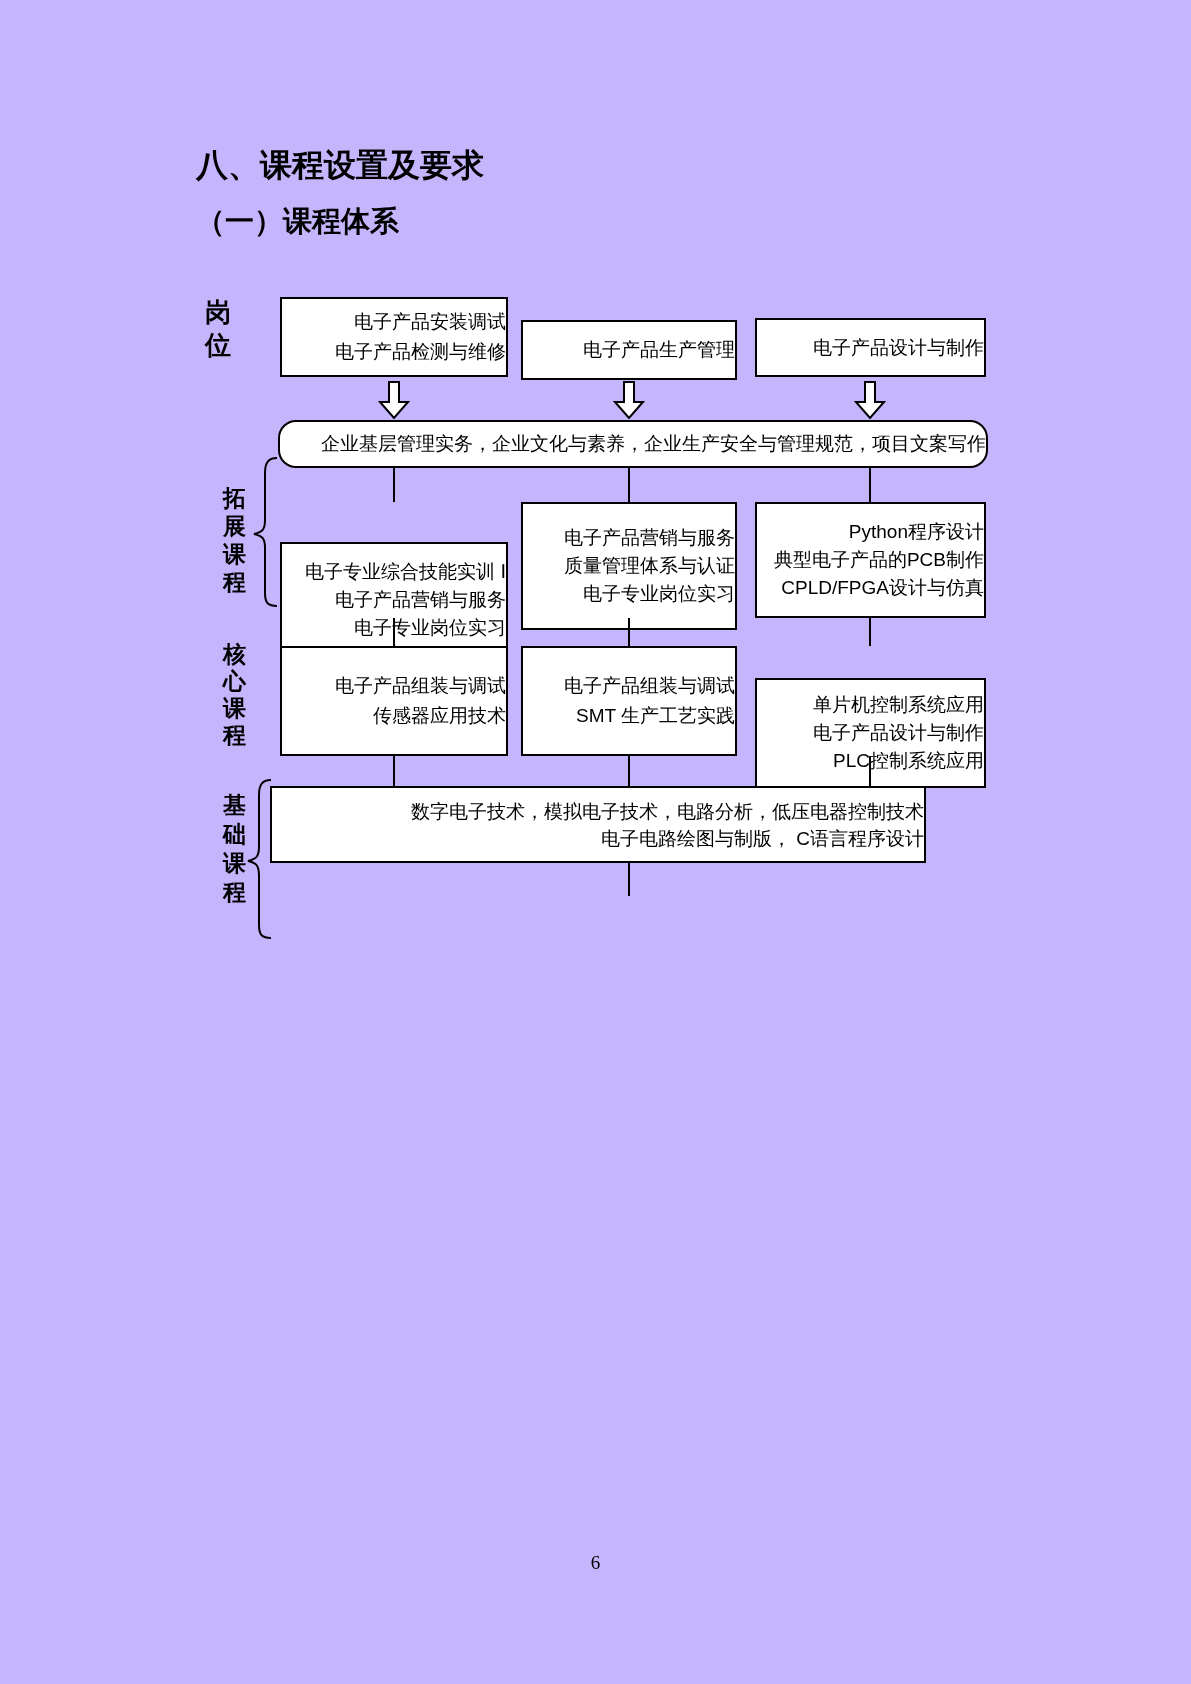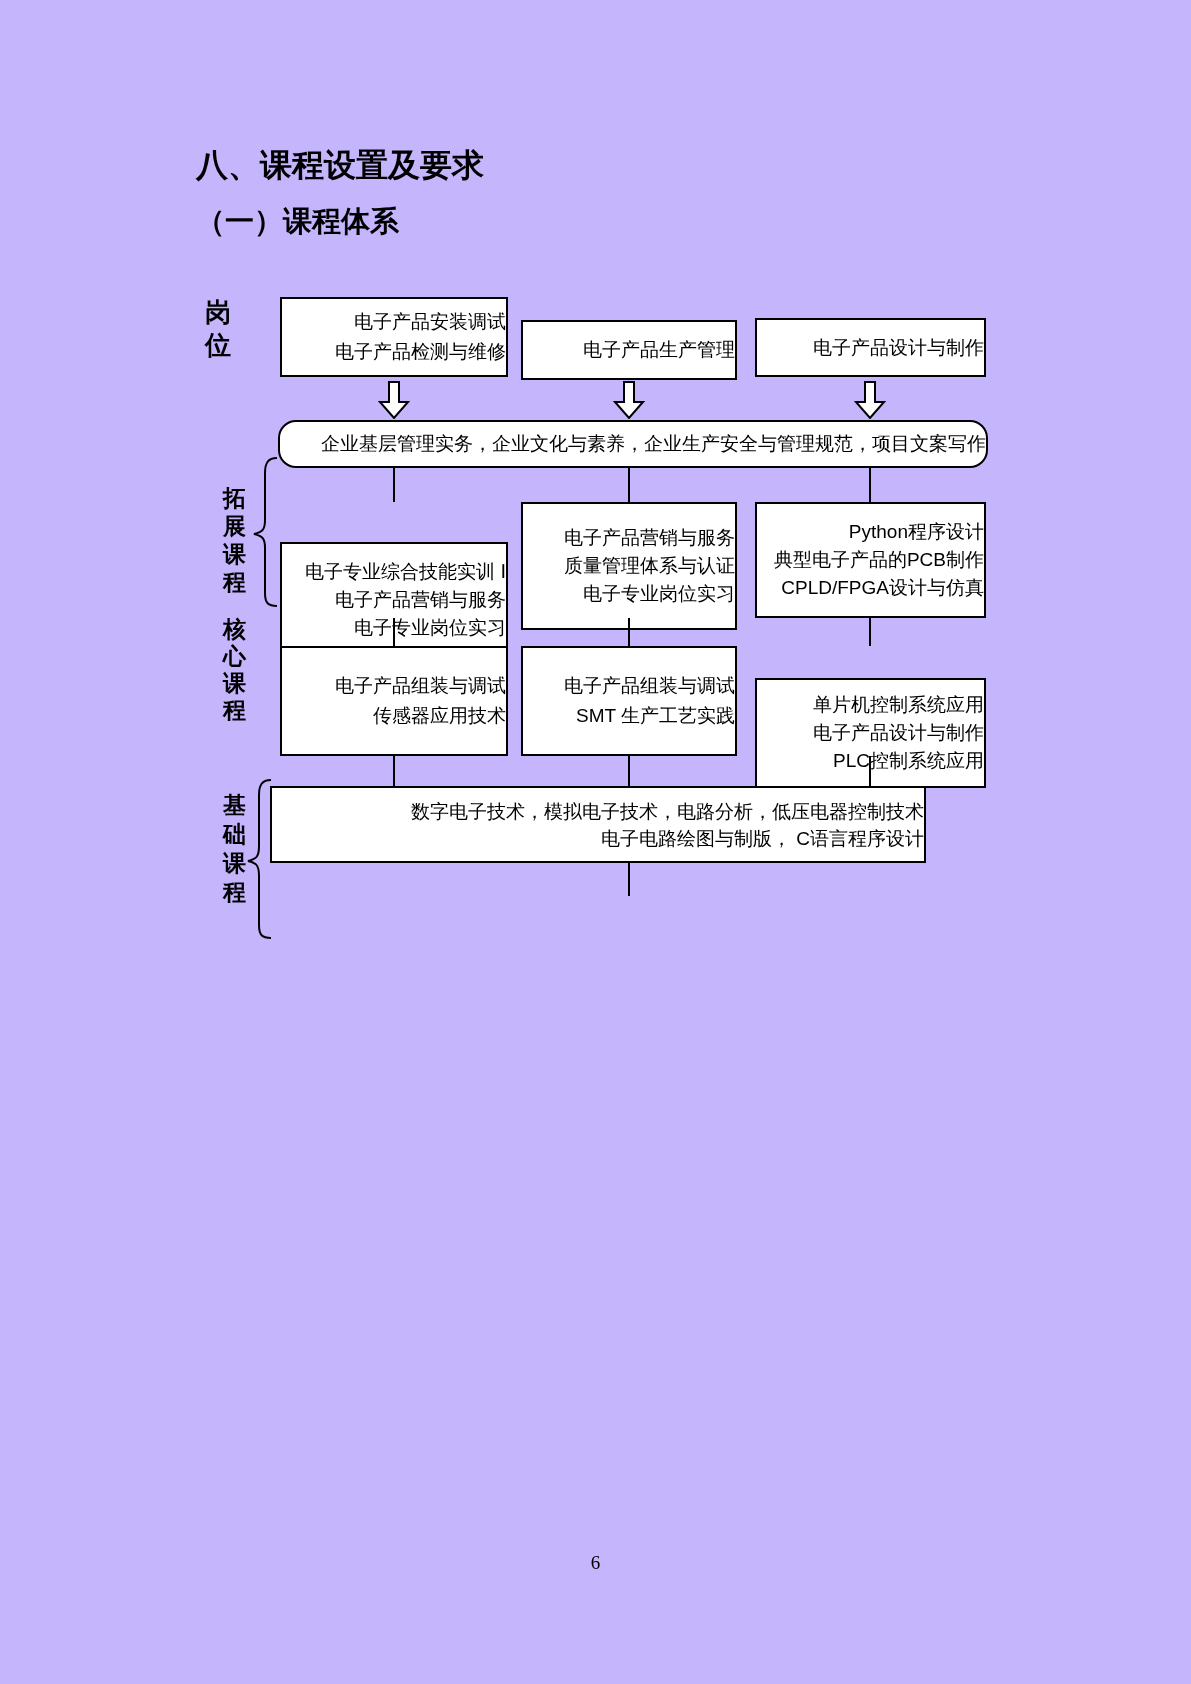--- a/index.html
+++ b/index.html
@@ -26,21 +26,21 @@
     position:absolute;
     font-weight:bold;
     text-align:center;
     word-break:break-all;
     line-height:28px;
     font-size:23px;
     width:25px;
   }
   .side-label.posts { left:204px; top:296px; width:28px; font-size:26px; line-height:33px; }
   .side-label.ext   { left:222px; top:484px; }
-  .side-label.core  { left:222px; top:616px; line-height:27px; }
+  .side-label.core  { left:222px; top:641px; line-height:27px; }
   .side-label.found { left:222px; top:791px; line-height:29px; }
   .box {
     position:absolute;
     border:2px solid #000;
     background:#fff;
     display:flex; flex-direction:column;
     align-items:flex-end; justify-content:center;
     text-align:center;
     font-size:19px;
     line-height:30px;

